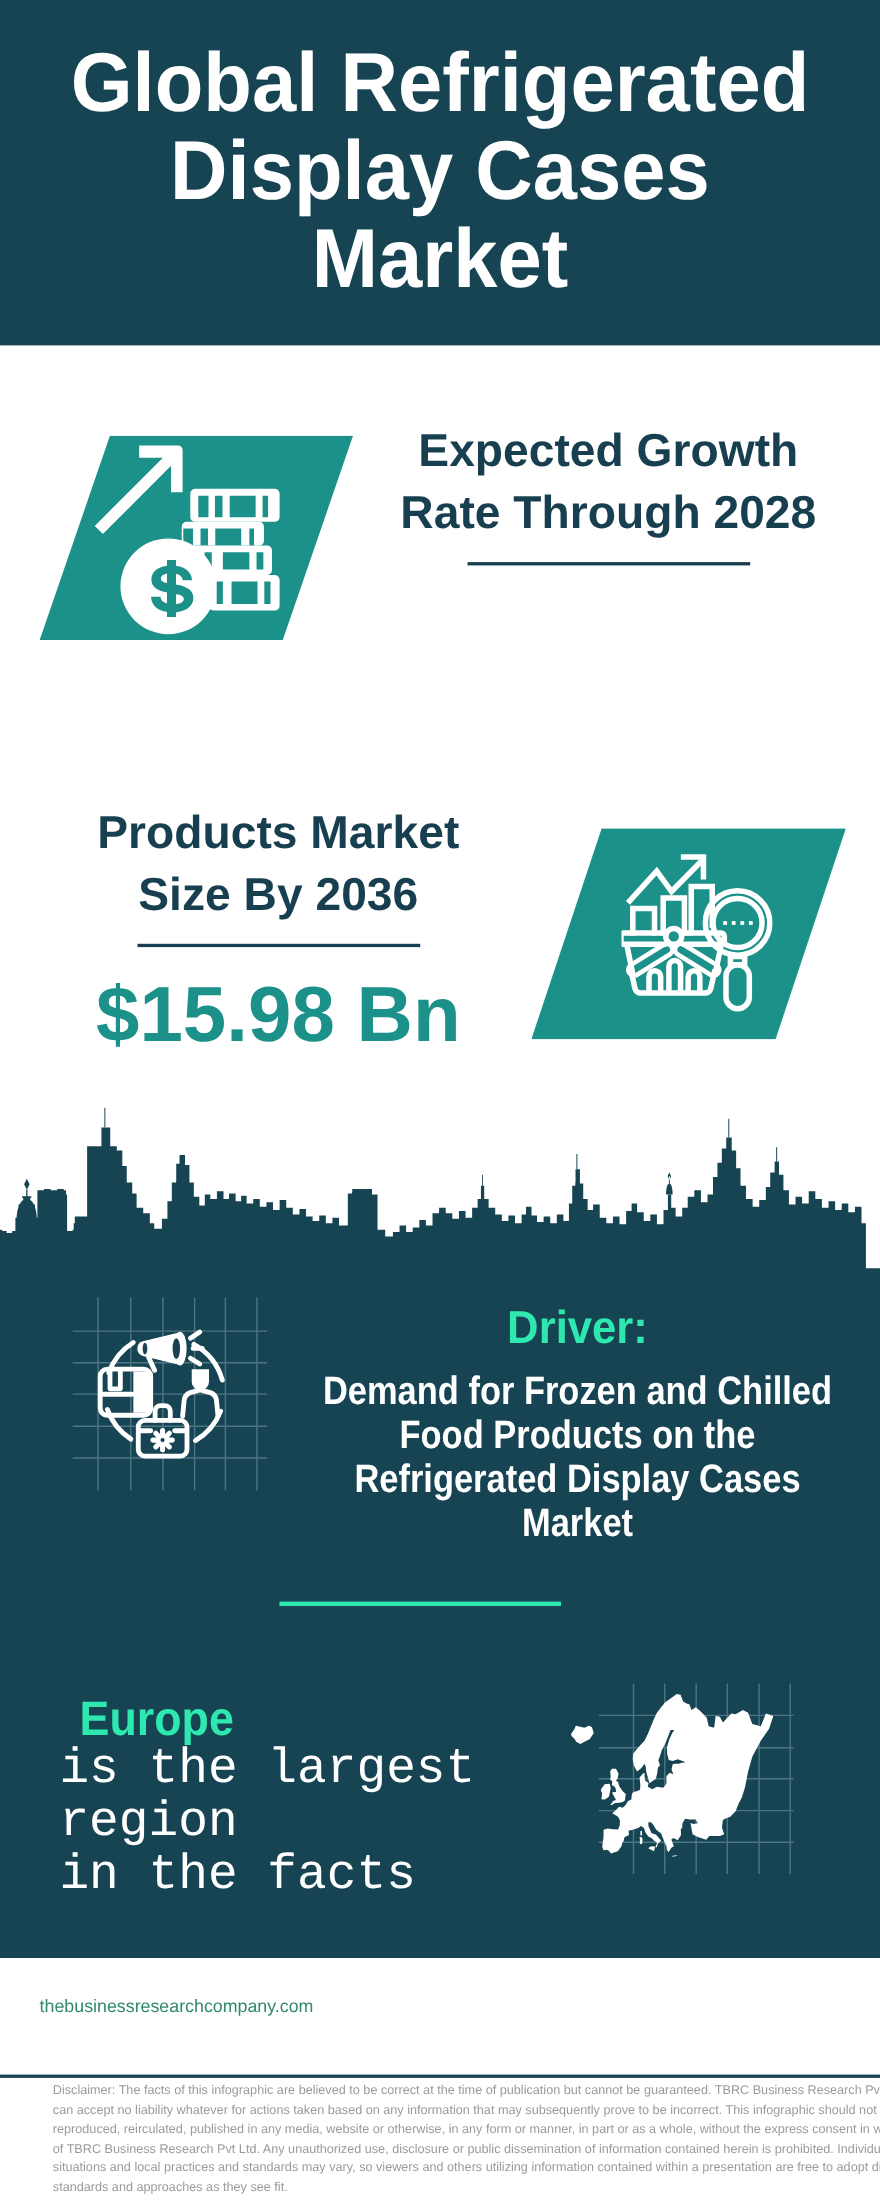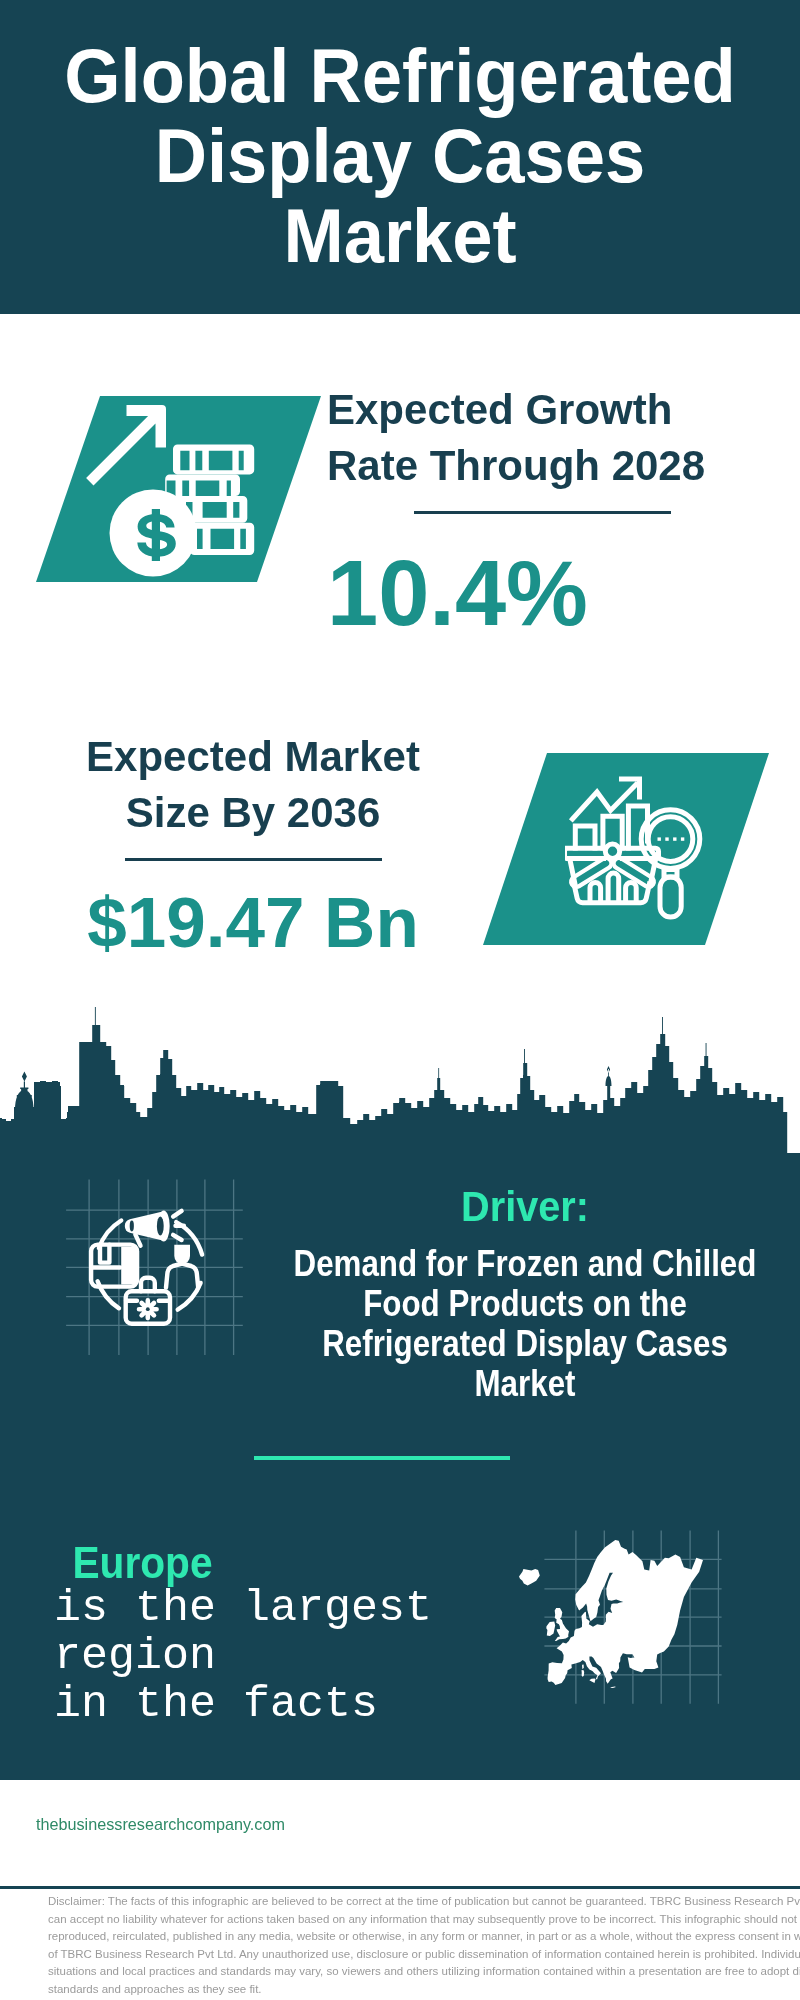--- a/index.html
+++ b/index.html
@@ -13,21 +13,21 @@
       color:#ffffff;font-weight:bold;font-size:76px;line-height:80px;
       transform:scaleX(0.952);transform-origin:400px 0;}
 
   
   .para{position:absolute;background:#1b918a;}
   .stat1-shape{left:36px;top:396px;width:285px;height:186px;
       clip-path:polygon(22.46% 0,100% 0,77.54% 100%,0 100%);}
 
   .icon1{position:absolute;left:85px;top:395px;width:190px;height:190px;}
   .icon2{position:absolute;left:565px;top:775px;width:150px;height:150px;}
-  .stat1-text{position:absolute;left:327px;top:382px;width:430px;text-align:left;}
+  .stat1-text{position:absolute;left:338px;top:382px;width:430px;text-align:center;}
   .stat-label{color:#183f4f;font-weight:bold;font-size:42px;line-height:56px;}
   .stat-rule{height:3.4px;width:257px;background:#183f4f;margin:17px auto 0 auto;}
   .stat-value{color:#1b918a;font-weight:bold;font-size:92px;line-height:92px;margin-top:33px;}
   .stat2-text .stat-value{font-size:71px;line-height:71px;margin-top:26px;}
 
   
   .stat2-shape{left:483px;top:753px;width:286px;height:192px;
       clip-path:polygon(22.38% 0,100% 0,77.62% 100%,0 100%);}
   .stat2-text{position:absolute;left:38px;top:729px;width:430px;text-align:center;}
 
@@ -96,21 +96,20 @@
         <path d="M70.5 119 c-10.5 0 -17.9 5.1 -17.9 12.6 0 6.6 4.9 10.4 14.7 12.1 l7.3 1.2 c5.3 0.9 7.5 2.3 7.5 4.6 0 2.9 -4 4.9 -10 4.9 -6.6 0 -10.8 -2.5 -11.2 -6.8 h-8.6 c0.4 8.7 7.6 14.2 19.4 14.2 11.6 0 19.1 -5.3 19.1 -13.1 0 -6.6 -4.6 -10.3 -14.8 -12.1 l-7.2 -1.2 c-5.4 -0.9 -7.5 -2.3 -7.5 -4.6 0 -2.8 3.8 -4.6 9.5 -4.6 5.9 0 9.9 2.4 10.4 6.2 h8.4 c-0.4 -8.1 -7.3 -13.4 -19.1 -13.4 z"></path>
       </g>
     </g>
   </svg>
   <div class="stat1-text">
     <div class="stat-label">
       <div>Expected Growth</div>
       <div>Rate Through 2028</div>
     </div>
     <div class="stat-rule"></div>
-    <div class="stat-value">10.4%</div>
   </div>
 
   <div class="para stat2-shape"></div>
   <svg class="icon2" viewBox="0 0 150 150">
     <g fill="none" stroke="#ffffff" stroke-width="5" stroke-linecap="square" stroke-linejoin="miter">
 
       <polyline points="7.5,44 32,17 45.5,35.5 71,9.5"></polyline>
       <polyline points="56.5,4 74.5,4 74.5,22"></polyline>
 
       <path d="M10.3 73 v-22 h19.7 v22"></path>
@@ -144,25 +143,25 @@
           <rect x="108.1" y="62.4" width="3.4" height="3.4"></rect>
           <rect x="115.9" y="62.4" width="3.4" height="3.4"></rect>
         </g>
         <path d="M99 94.5 h13 v7.5 h-13 z" stroke-linejoin="miter"></path>
         <rect x="95" y="102" width="21.2" height="40" rx="10.6"></rect>
       </g>
     </g>
   </svg>
   <div class="stat2-text">
     <div class="stat-label">
-      <div>Expected Market</div>
+      <div>Products Market</div>
       <div>Size By 2036</div>
     </div>
     <div class="stat-rule"></div>
-    <div class="stat-value">$19.47 Bn</div>
+    <div class="stat-value">$15.98 Bn</div>
   </div>
 
   <div class="lower"></div>
   <svg class="skyline" viewBox="0 0 800 157" preserveAspectRatio="none">
     <g fill="#164453" fill-rule="nonzero">
       <path d="M0,157 0,113 2,113 2,114 6,114 6,116 11,116 11,114 14,114 14,102 34,102 34,77 40,77 40,76 46,76 46,77 52,77 52,76 58,76 58,77 60,77 60,81 61,81 61,114 66,114 66,113 67,113 67,107 68,107 68,101 79.2,101 79.2,37 92.2,37 92.2,20 100.2,20 100.2,37 106.2,37 106.2,41 111.2,41 111.2,55 115.2,55 115.2,70 120.2,70 120.2,80 124,80 124,81 124.2,81 124.2,93 130.2,93 130.2,98 136.2,98 136.2,107 140.2,107 140.2,112 147.2,112 147.2,103 152.2,103 152.2,87 156.2,87 156.2,70 160,70 160,69 160.2,69 160.2,53 163.2,53 163.2,45 168.2,45 168.2,54 172.2,54 172.2,70 176.2,70 176.2,83 181.2,83 181.2,91 186.2,91 186.2,81 191.2,81 191.2,85 197.2,85 197.2,78 203.2,78 203.2,85 208.2,85 208.2,80 214.2,80 214.2,87 219.2,87 219.2,82 224.2,82 224.2,89 230.2,89 230.2,85 236.2,85 236.2,92 242.2,92 242.2,88 248.2,88 248.2,95 254.2,95 254.2,86 260.2,86 260.2,93 266.2,93 266.2,99 272.2,99 272.2,94 278.2,94 278.2,101 284.2,101 284.2,105 290.2,105 290.2,100 296.2,100 296.2,107 302.2,107 302.2,102 308.2,102 308.2,109 316.2,109 316.2,80 320,80 320,79 320.2,79 320.2,76 338.2,76 338.2,81 343.2,81 343.2,113 350.2,113 350.2,119 357.2,119 357.2,115 363.2,115 363.2,109 369.2,109 369.2,115 375.2,115 375.2,111 381.2,111 381.2,104 387.2,104 387.2,109 393.2,109 393.2,98 399,98 399,97 399.2,97 399.2,93 405.2,93 405.2,98 411.2,98 411.2,103 417.2,103 417.2,96 423.2,96 423.2,102 429.2,102 429.2,93 434.2,93 434.2,85 437.2,85 437.2,73 440.2,73 440.2,85 444.2,85 444.2,93 450.2,93 450.2,99 456.2,99 456.2,105 462.2,105 462.2,100 468.2,100 468.2,107 474.2,107 474.2,99 478.2,99 478.2,92 483.2,92 483.2,100 488.2,100 488.2,106 494.2,106 494.2,101 500.2,101 500.2,107 506.2,107 506.2,99 512.2,99 512.2,105 517.2,105 517.2,89 520.2,89 520.2,73 523,73 523,70 523.2,70 523.2,58 527.2,58 527.2,71 530.2,71 530.2,85 534.2,85 534.2,95 539.2,95 539.2,90 545.2,90 545.2,102 551.2,102 551.2,107 557.2,107 557.2,101 563.2,101 563.2,108 569.2,108 569.2,96 574.2,96 574.2,89 579.2,89 579.2,97 585.2,97 585.2,105 591.2,105 591.2,99 597.2,99 597.2,108 603.2,108 603.2,95 607.2,95 607.2,81 610.2,81 610.2,93 614.2,93 614.2,101 620.2,101 620.2,93 625.2,93 625.2,83 631.2,83 631.2,77 637.2,77 637.2,88 643.2,88 643.2,81 648.2,81 648.2,65 652.2,65 652.2,52 656.2,52 656.2,39 660.2,39 660.2,29 665.2,29 665.2,41 669.2,41 669.2,57 673.2,57 673.2,73 678.2,73 678.2,85 684.2,85 684.2,92 690.2,92 690.2,86 696.2,86 696.2,74 700.2,74 700.2,61 704.2,61 704.2,51 708.2,51 708.2,63 712.2,63 712.2,77 717.2,77 717.2,90 723.2,90 723.2,83 729.2,83 729.2,89 735.2,89 735.2,78 741.2,78 741.2,85 747.2,85 747.2,93 753.2,93 753.2,87 759.2,87 759.2,95 765.2,95 765.2,89 771.2,89 771.2,97 777.2,97 777.2,92 783.2,92 783.2,107 787.2,107 787.2,148 800,148 800,157 Z"></path>
       <path d="M15.0,105 L33.6,105 C33.6,93 30.1,85 24.3,85 C18.5,85 15.0,93 15.0,105 Z M16.8,93 L31.8,93 L31.8,90 L16.8,90 Z M21.1,90 L27.5,90 L27.5,83.5 L21.1,83.5 Z M20.2,84 L28.4,84 L28.4,82.40000000000009 L20.2,82.40000000000009 Z M23.8,82.5 L25.0,82.5 L25.0,76.5 L23.8,76.5 Z M24.4,66.5 L26.9,71.5 L24.4,76.5 L21.9,71.5 Z M94.9,20 L95.8,20 L95.8,2 L94.9,2 Z M662.1,29 L663.0,29 L663.0,12 L662.1,12 Z M524,58 L524.9,58 L524.9,44 L524,44 Z M438.3,73 L439.1,73 L439.1,63 L438.3,63 Z M705.6,51 L706.5,51 L706.5,38 L705.6,38 Z M605.5,81 L611.5,81 C611.5,74 610,71 608.5,71 C607,71 605.5,74 605.5,81 Z M608.1,72 L608.9,72 L608.9,64 L608.1,64 Z M608.5,61 L610.1,64.40000000000009 L608.5,67.79999999999995 L606.9,64.40000000000009 Z"></path>
     </g>
   </svg>
 

